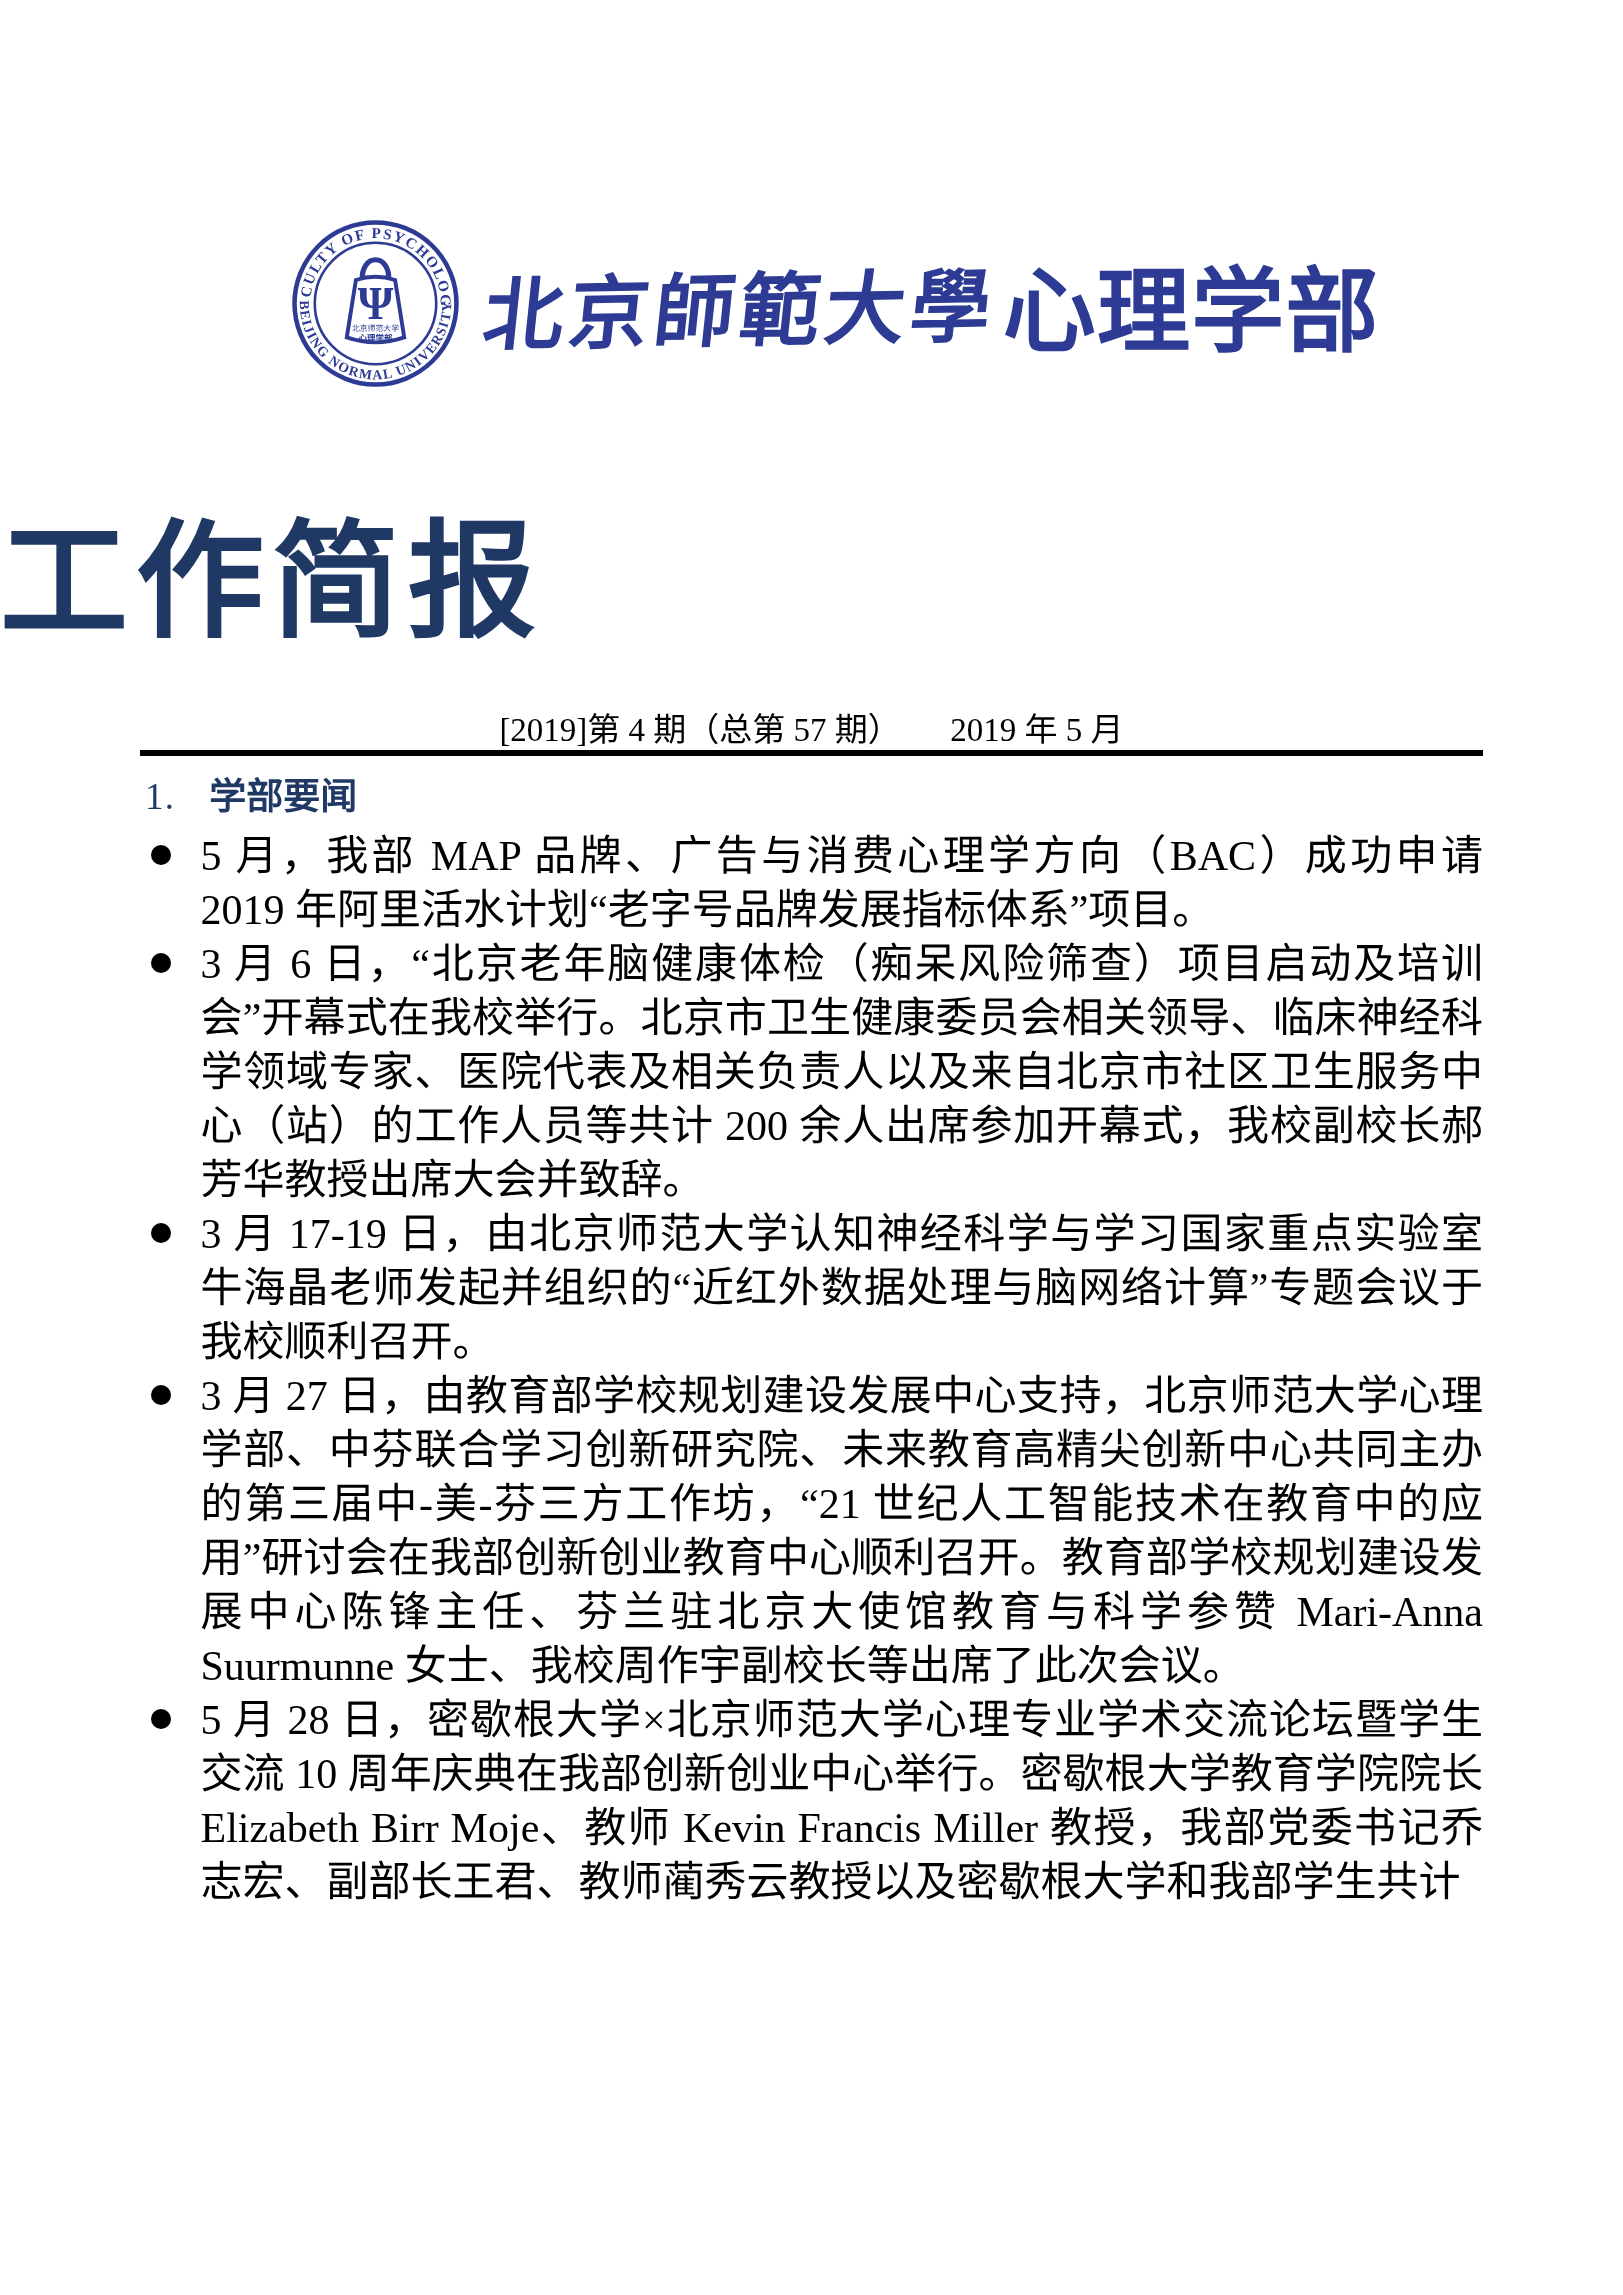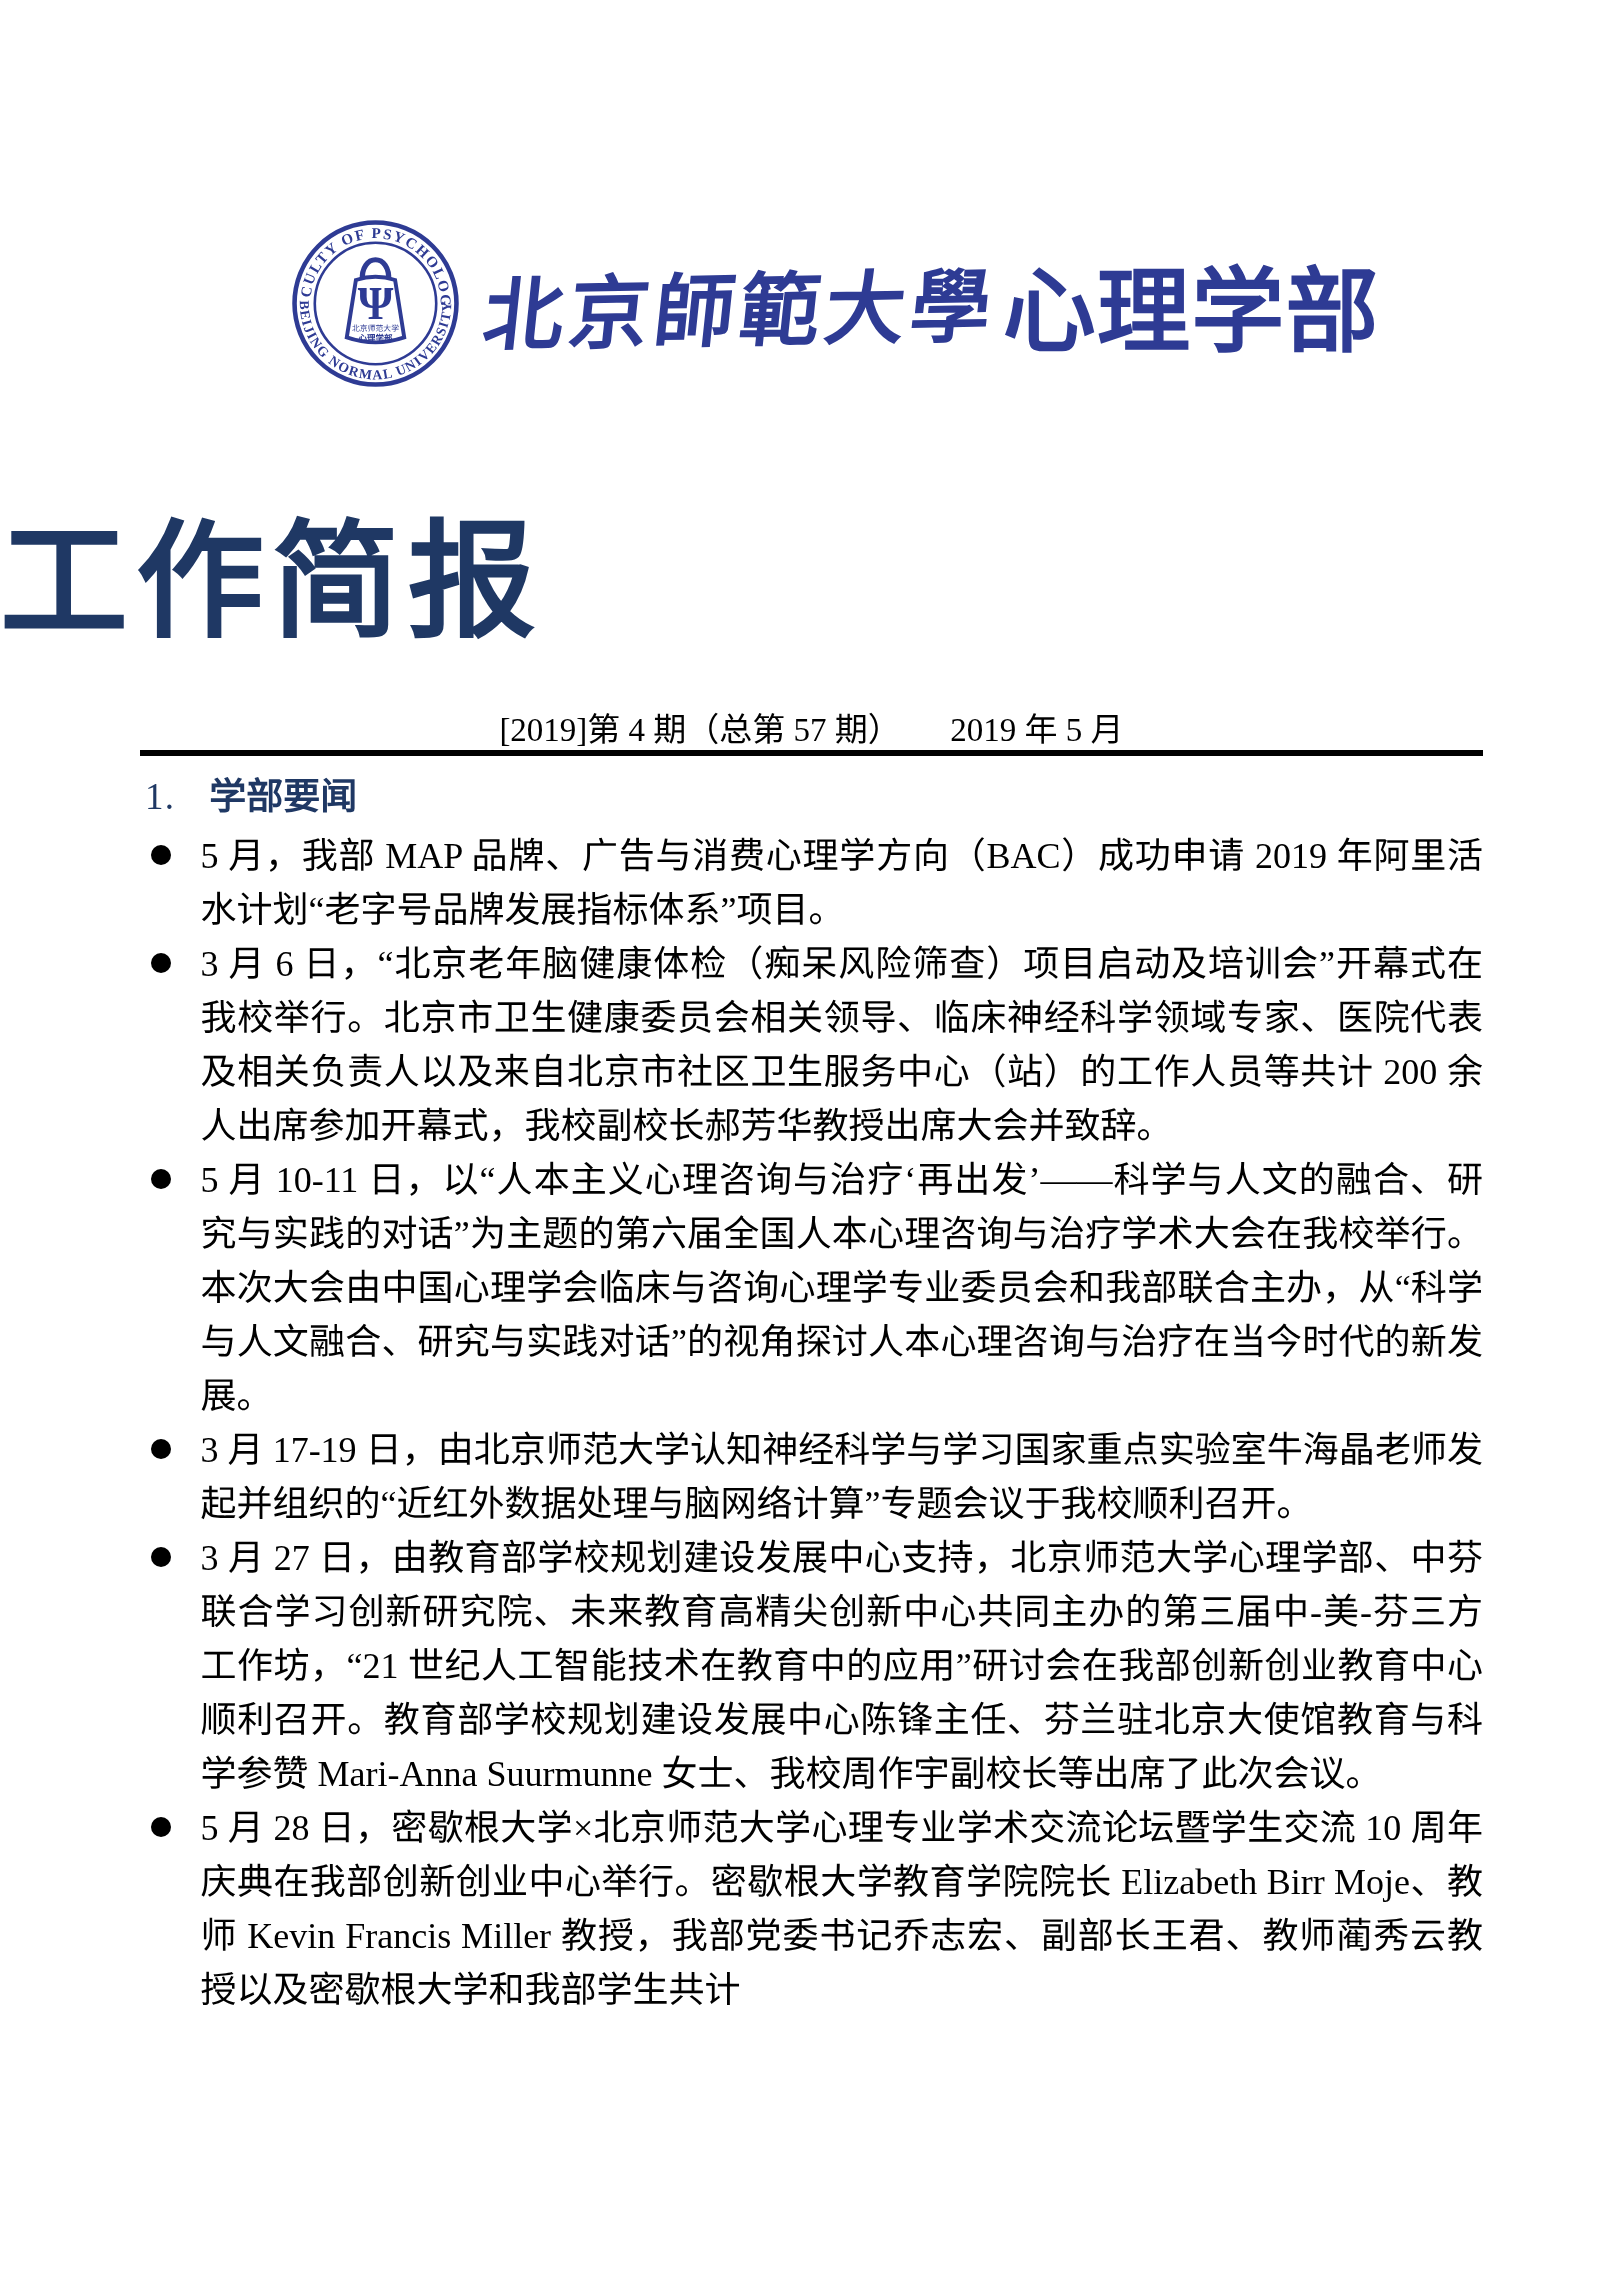--- a/index.html
+++ b/index.html
@@ -55,21 +55,21 @@
     color: var(--navy, #1f3864);
   }
   .section-heading .num { font-weight: 400; margin-right: 34px; letter-spacing: 1.3px; }
   
   .news-list {
     position: absolute; top: 829px; left: 140px; width: 1343px;
     list-style: none; margin: 0; padding: 0;
   }
   .news-list li {
     display: flex; align-items: flex-start;
-    font-size: 36px; line-height: 54px;
+    font-size: 42px; line-height: 54px;
   }
   .news-list .dot {
     flex: 0 0 auto; width: 20px; height: 20px; border-radius: 50%;
     background: #000; margin: 16.4px 30px 0 10.5px;
   }
   .news-list .txt {
     flex: 1 1 auto; text-align: justify;
     font-family: "Liberation Serif", "DejaVu Serif", serif;
   }
 </style>
@@ -119,24 +119,20 @@
         <span class="dot"></span>
         <div class="txt">5 月，我部 MAP 品牌、广告与消费心理学方向（BAC）成功申请 2019 年阿里活水计划“老字号品牌发展指标体系”项目。</div>
       </li>
 
       <li>
         <span class="dot"></span>
         <div class="txt">3 月 6 日，“北京老年脑健康体检（痴呆风险筛查）项目启动及培训会”开幕式在我校举行。北京市卫生健康委员会相关领导、临床神经科学领域专家、医院代表及相关负责人以及来自北京市社区卫生服务中心（站）的工作人员等共计 200 余人出席参加开幕式，我校副校长郝芳华教授出席大会并致辞。</div>
       </li>
 
 
-      <li>
-        <span class="dot"></span>
-        <div class="txt">5 月 10-11 日，以“人本主义心理咨询与治疗‘再出发’——科学与人文的融合、研究与实践的对话”为主题的第六届全国人本心理咨询与治疗学术大会在我校举行。本次大会由中国心理学会临床与咨询心理学专业委员会和我部联合主办，从“科学与人文融合、研究与实践对话”的视角探讨人本心理咨询与治疗在当今时代的新发展。</div>
-      </li>
 
       <li>
         <span class="dot"></span>
         <div class="txt">3 月 17-19 日，由北京师范大学认知神经科学与学习国家重点实验室牛海晶老师发起并组织的“近红外数据处理与脑网络计算”专题会议于我校顺利召开。</div>
       </li>
 
       <li>
         <span class="dot"></span>
         <div class="txt">3 月 27 日，由教育部学校规划建设发展中心支持，北京师范大学心理学部、中芬联合学习创新研究院、未来教育高精尖创新中心共同主办的第三届中-美-芬三方工作坊，“21 世纪人工智能技术在教育中的应用”研讨会在我部创新创业教育中心顺利召开。教育部学校规划建设发展中心陈锋主任、芬兰驻北京大使馆教育与科学参赞 Mari-Anna Suurmunne 女士、我校周作宇副校长等出席了此次会议。</div>
       </li>

